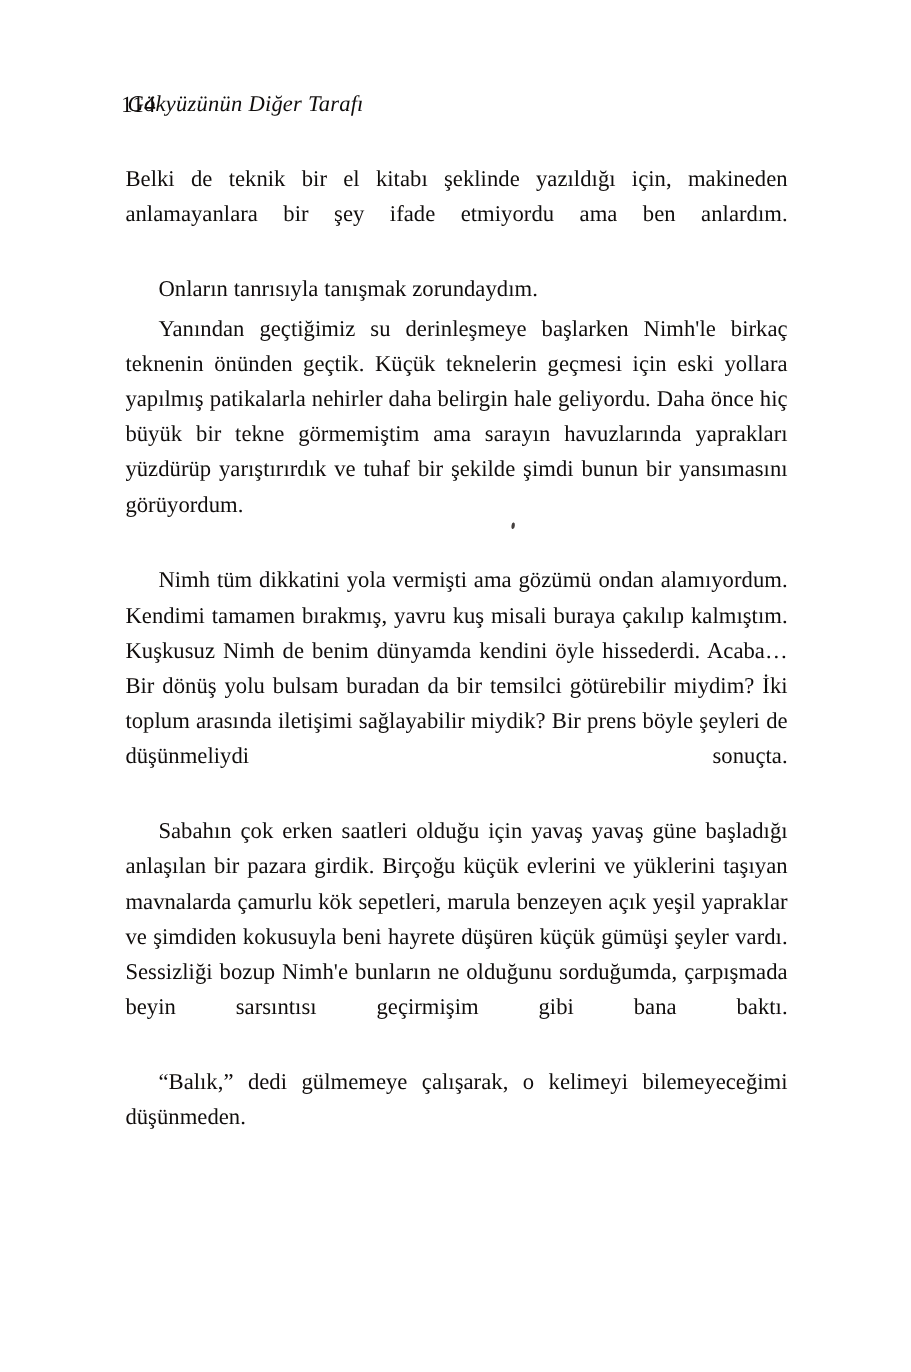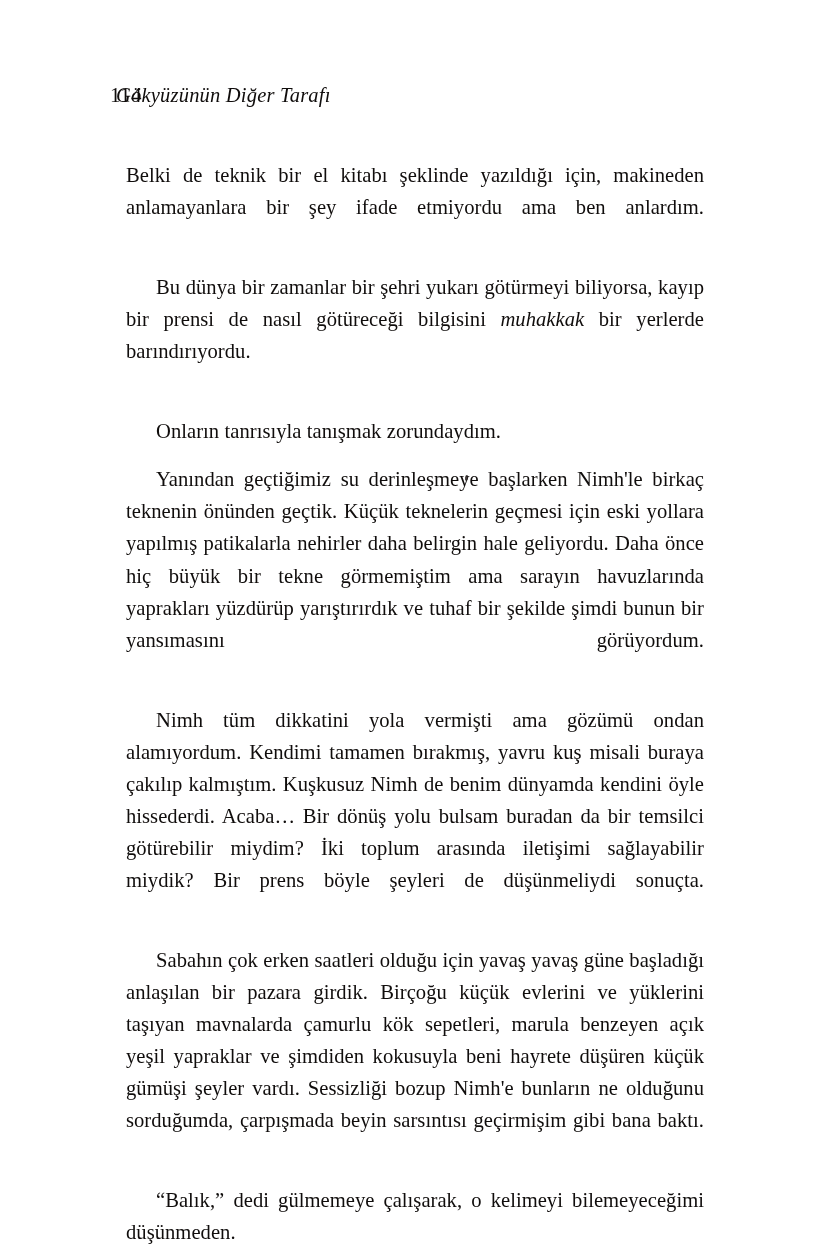--- a/index.html
+++ b/index.html
@@ -57,21 +57,21 @@
 
   
   .textblock {
     position: absolute;
     left: 110px;
     top: 143px;
     width: 610px;
   }
 
   .para {
-    margin: 16px;
+    margin: 4px;
     text-align: justify;
     text-justify: inter-word;
     font-size: 20.6px;
     line-height: 32.05px;
     letter-spacing: 0.03px;
     word-spacing: 0.2px;
     text-indent: 30px;
     hyphens: manual;
     -webkit-hyphens: manual;
   }
@@ -107,21 +107,20 @@
 
   <div class="running-head">
     <span class="folio">114</span>
     <span class="head-title">Gökyüzünün Diğer Tarafı</span>
   </div>
 
   <div class="textblock">
 
     <p class="para first">Belki de teknik bir el kitabı şeklinde yazıldığı için, makineden anlamayanlara bir şey ifade etmiyordu ama ben anlardım.</p>
 
-    <p class="para"><span>Bu dünya bir zamanlar bir şehri yukarı götürmeyi biliyorsa, kayıp bir prensi de nasıl götüreceği bilgisini </span><i>muhakkak</i><span> bir yerlerde barındırıyordu.</span></p>
 
     <p class="para nostretch">Onların tanrısıyla tanışmak zorundaydım.</p>
 
     <p class="para">Yanından geçtiğimiz su derinleşmeye başlarken Nimh'le birkaç teknenin önünden geçtik. Küçük teknelerin geçmesi için eski yollara yapılmış patikalarla nehirler daha belirgin hale geliyordu. Daha önce hiç büyük bir tekne görmemiştim ama sarayın havuzlarında yaprakları yüzdürüp yarıştırırdık ve tuhaf bir şekilde şimdi bunun bir yansımasını görüyordum.</p>
 
     <p class="para">Nimh tüm dikkatini yola vermişti ama gözümü ondan alamıyordum. Kendimi tamamen bırakmış, yavru kuş misali buraya çakılıp kalmıştım. Kuşkusuz Nimh de benim dünyamda kendini öyle hissederdi. Acaba… Bir dönüş yolu bulsam buradan da bir temsilci götürebilir miydim? İki toplum arasında iletişimi sağlayabilir miydik? Bir prens böyle şeyleri de düşünmeliydi sonuçta.</p>
 
 
     <p class="para">Sabahın çok erken saatleri olduğu için yavaş yavaş güne başladığı anlaşılan bir pazara girdik. Birçoğu küçük evlerini ve yüklerini taşıyan mavnalarda çamurlu kök sepetleri, marula benzeyen açık yeşil yapraklar ve şimdiden kokusuyla beni hayrete düşüren küçük gümüşi şeyler vardı. Sessizliği bozup Nimh'e bunların ne olduğunu sorduğumda, çarpışmada beyin sarsıntısı geçirmişim gibi bana baktı.</p>
 

